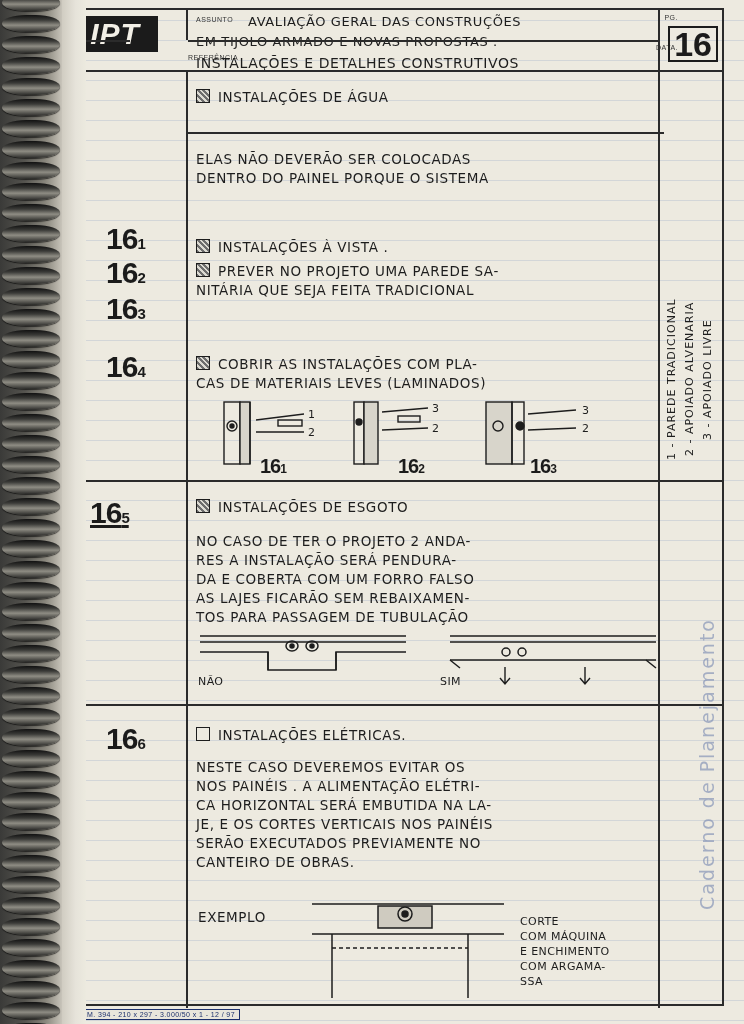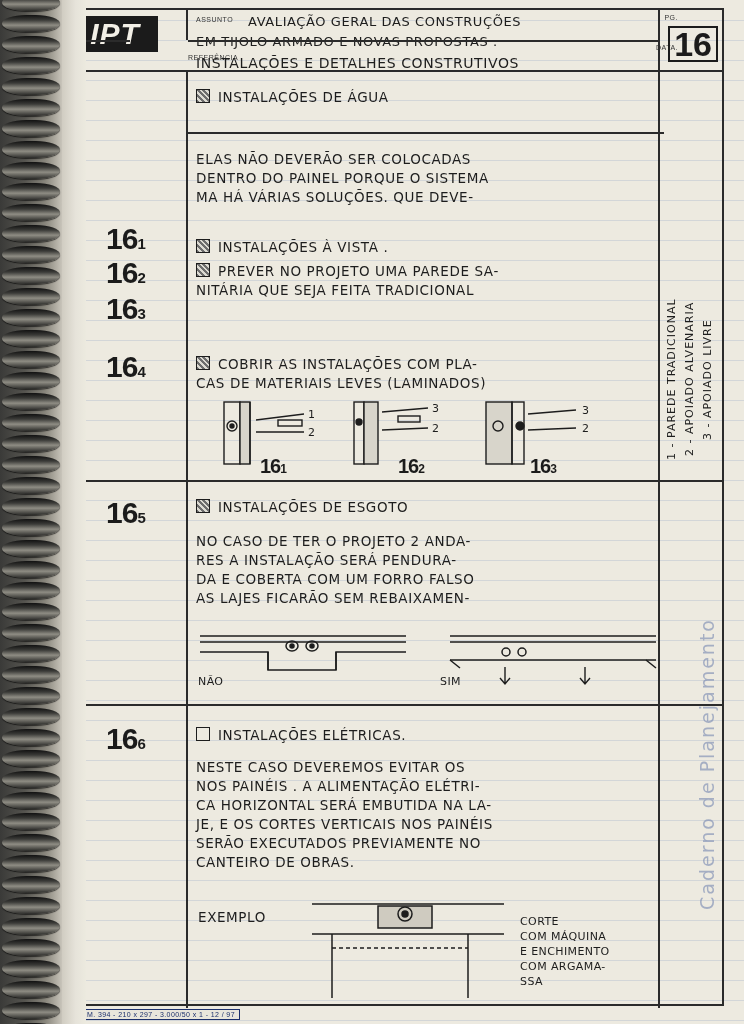--- a/index.html
+++ b/index.html
@@ -201,21 +201,20 @@
     <div class="vline" style="right:62px;top:62px;height:936px;"></div>
 
     <div style="position:absolute;left:128px;top:78px;" class="hw">
       <span class="chk"></span><span>INSTALAÇÕES  DE  ÁGUA</span>
     </div>
     <div class="hline" style="top:122px;left:118px;width:478px;"></div>
 
     <div style="position:absolute;left:128px;top:140px;width:470px;" class="hw">
       <div>ELAS NÃO DEVERÃO SER COLOCADAS</div>
       <div>DENTRO DO PAINEL PORQUE O SISTEMA</div>
-      <div>MA HÁ VÁRIAS SOLUÇÕES. QUE DEVE-</div>
     </div>
 
     <div class="numbig" style="position:absolute;left:38px;top:212px;">
       <span>16</span><span class="numsub">1</span>
     </div>
     <div class="numbig" style="position:absolute;left:38px;top:246px;">
       <span>16</span><span class="numsub">2</span>
     </div>
     <div class="numbig" style="position:absolute;left:38px;top:282px;">
       <span>16</span><span class="numsub">3</span>
@@ -285,31 +284,32 @@
     <div class="numbig" style="position:absolute;left:462px;top:445px;font-size:20px;">
       <span>16</span><span style="font-size:12px;">3</span>
     </div>
 
     <div class="side-note" style="right:44px;top:210px;height:240px;">1 - PAREDE TRADICIONAL</div>
     <div class="side-note" style="right:26px;top:216px;height:230px;">2 - APOIADO ALVENARIA</div>
     <div class="side-note" style="right:8px;top:230px;height:200px;">3 - APOIADO LIVRE</div>
 
     <div class="hline" style="top:470px;left:0;"></div>
 
-    <div class="numbig" style="position:absolute;left:38px;top:486px;">
+    <div class="numbig" style="position:absolute;left:22px;top:486px;text-decoration:underline;">
       <span>16</span><span class="numsub">5</span>
     </div>
     <div style="position:absolute;left:128px;top:488px;" class="hw">
       <span class="chk"></span><span>INSTALAÇÕES  DE  ESGOTO</span>
     </div>
     <div style="position:absolute;left:128px;top:522px;width:480px;" class="hw">
       <div>NO CASO DE TER O PROJETO 2 ANDA-</div>
       <div>RES A INSTALAÇÃO SERÁ PENDURA-</div>
       <div>DA E COBERTA COM UM FORRO FALSO</div>
       <div>AS LAJES FICARÃO SEM REBAIXAMEN-</div>
+      <div>TOS PARA PASSAGEM DE TUBULAÇÃO</div>
     </div>
 
     <div style="position:absolute;left:128px;top:620px;">
       <svg width="470" height="60" viewBox="0 0 470 60">
         <g stroke="#1d1d1d" fill="none" stroke-width="1.5">
           <line x1="4" y1="6" x2="210" y2="6"></line>
           <line x1="4" y1="12" x2="210" y2="12"></line>
           <path d="M4 22 H72 V40 H140 V22 H210"></path>
           <ellipse cx="96" cy="16" rx="6" ry="5"></ellipse>
           <circle cx="96" cy="16" r="2" fill="#1d1d1d"></circle>

